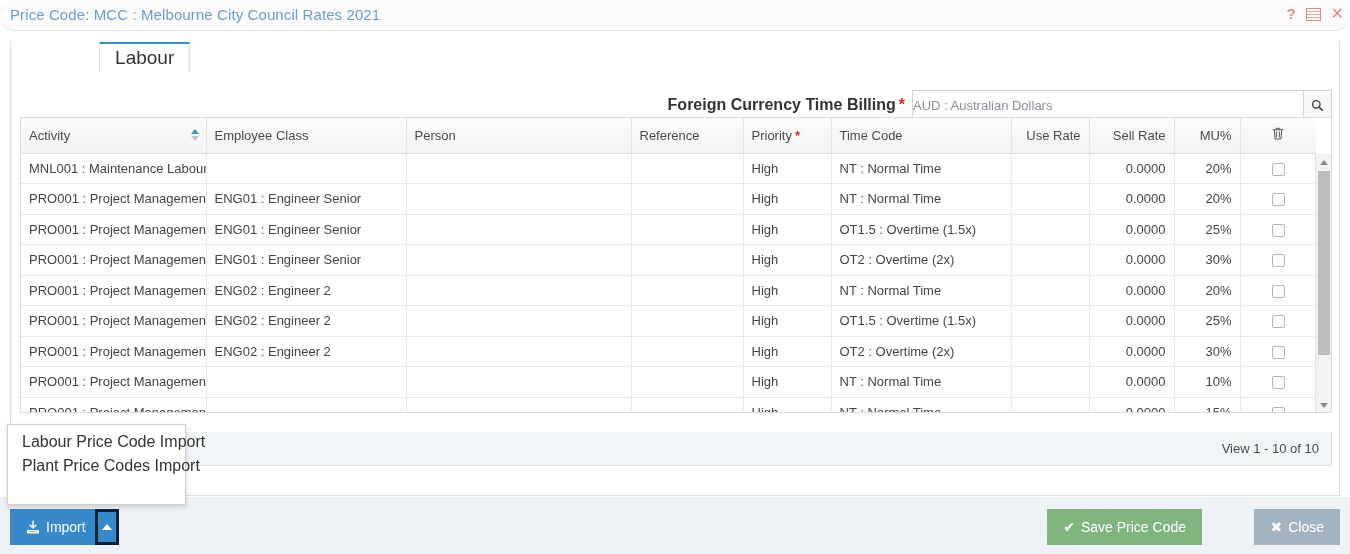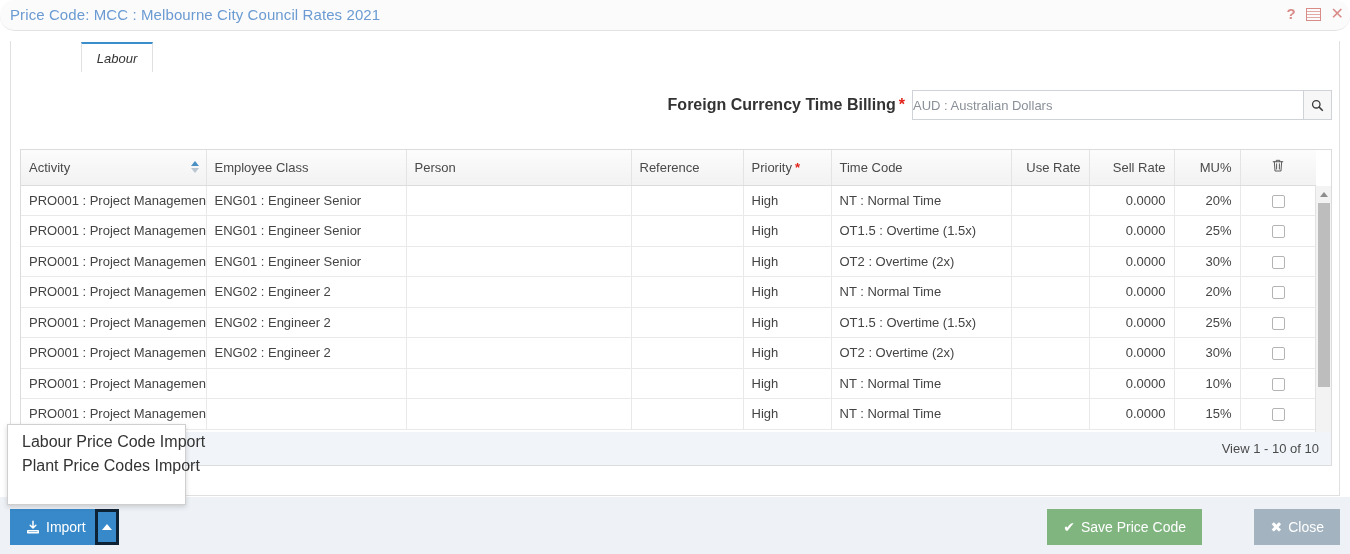--- a/index.html
+++ b/index.html
@@ -63,29 +63,28 @@
     background: #ffffff;
   }
   .tabstrip .tabs-row {
     position: absolute; left: 10px; top: 11px;
     display: flex; align-items: flex-end;
   }
   .tab {
     height: 29px;
     padding: 12px 15px;
     display: flex; align-items: center;
-    font-size: 13px;
+    font-size: 19px;
     color: #9aa3ab;
     background: #fdfdfd;
     border: 1px solid #e0e0e0;
     border-bottom: none;
     margin-right: -1px;
     cursor: pointer;
     white-space: nowrap;
-    font-style: italic;
   }
   .tab.active {
     color: #333;
     background: #ffffff;
     border-top: 2px solid #3a8ecb;
     height: 30px;
     position: relative;
     z-index: 3;
   }
   .tabstrip .tab-underline {
@@ -132,21 +131,21 @@
   .currency-btn {
     width: 29px;
     border: 1px solid #cfd3d7;
     background: #f7f7f7;
     display: flex; align-items: center; justify-content: center;
     cursor: pointer;
   }
 
   
   .grid-wrap {
-    position: absolute; left: 9px; top: 108px;
+    position: absolute; left: 9px; top: 76px;
     width: 1312px; height: 296px;
     border: 1px solid #dcdcdc;
     background: #fff;
     overflow: hidden;
   }
   table.grid {
     border-collapse: collapse;
     width: 1295px;
     table-layout: fixed;
   }
@@ -371,20 +370,32 @@
           <th class="num">MU%</th>
           <th class="ctr">
             <svg class="trash" width="14" height="15" viewBox="0 0 16 17">
               <path d="M2.5 4.2h11M6 4.2V2.6h4v1.6M3.8 4.2l.8 10.6h6.8l.8-10.6M6.4 6.6v6M9.6 6.6v6" fill="none" stroke="#555" stroke-width="1.1" stroke-linecap="round" stroke-linejoin="round"></path>
             </svg>
           </th>
         </tr>
       </thead>
       <tbody>
           <tr>
+            <td>MNL001 : Maintenance Labour</td>
+            <td></td>
+            <td></td>
+            <td></td>
+            <td>High</td>
+            <td>NT : Normal Time</td>
+            <td class="num"></td>
+            <td class="num">0.0000</td>
+            <td class="num">20%</td>
+            <td class="ctr"><span class="cb"></span></td>
+          </tr>
+          <tr>
             <td>PRO001 : Project Management</td>
             <td>ENG01 : Engineer Senior</td>
             <td></td>
             <td></td>
             <td>High</td>
             <td>NT : Normal Time</td>
             <td class="num"></td>
             <td class="num">0.0000</td>
             <td class="num">20%</td>
             <td class="ctr"><span class="cb"></span></td>

